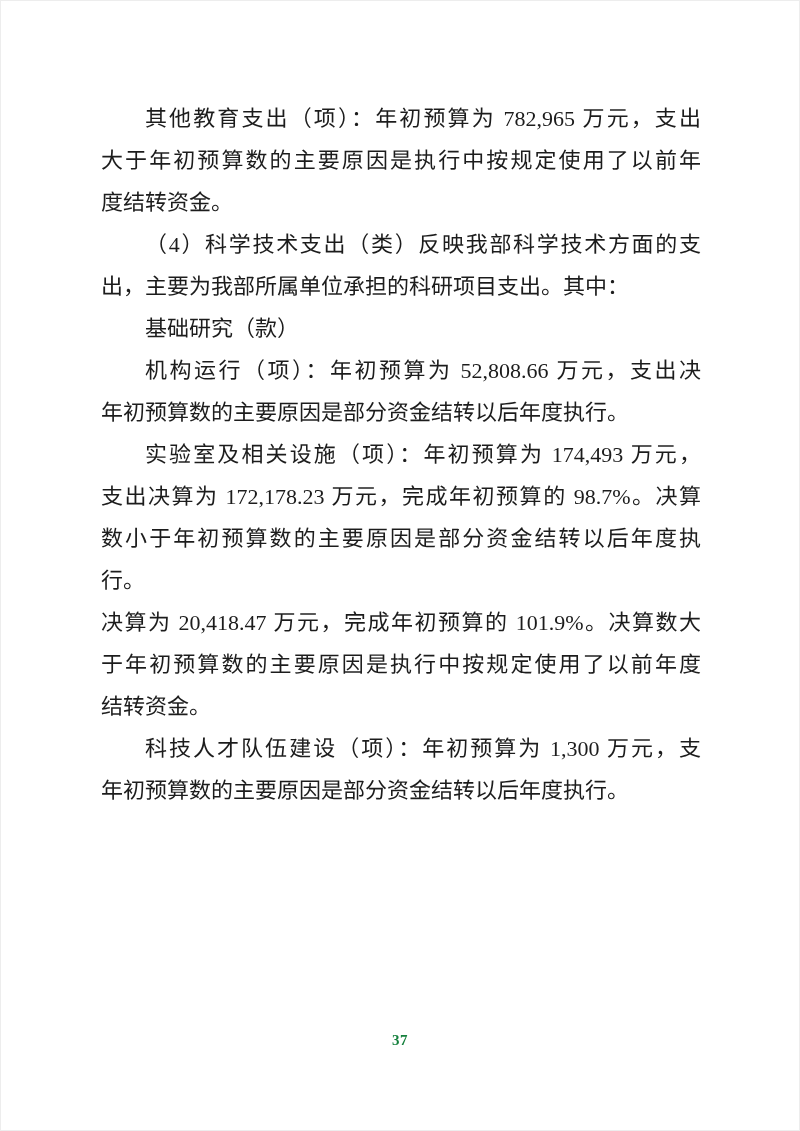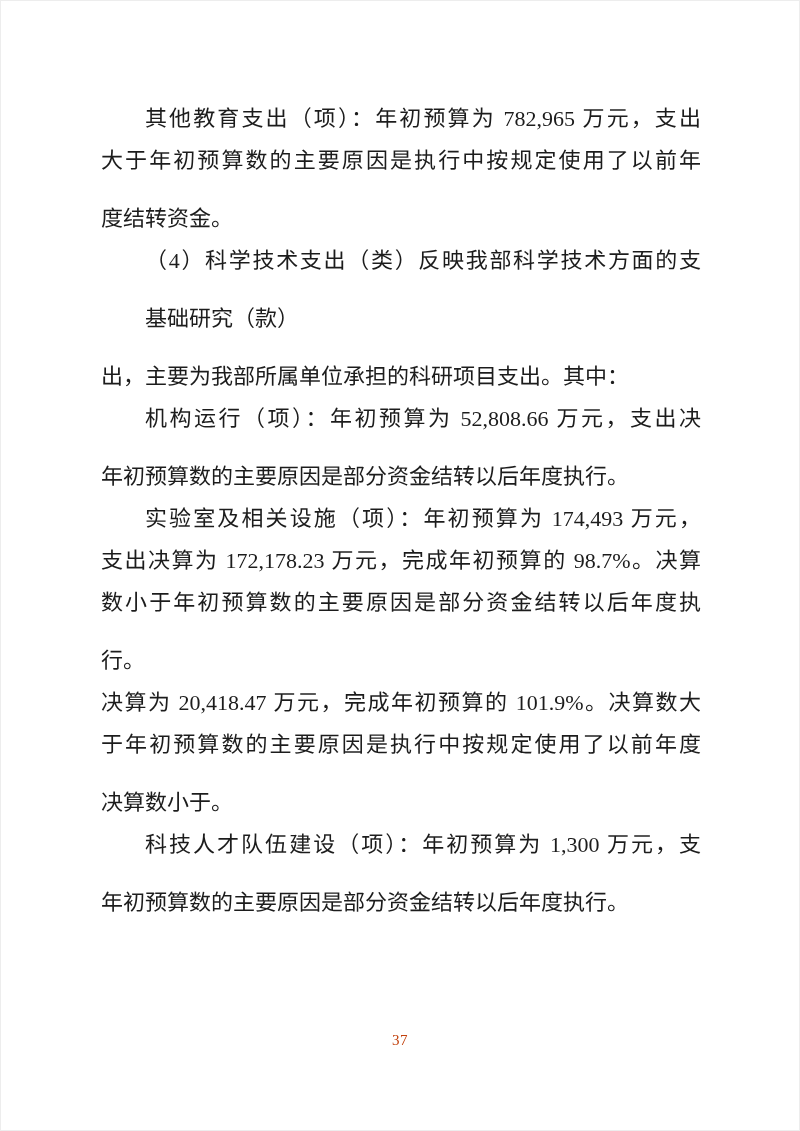--- a/index.html
+++ b/index.html
@@ -30,56 +30,55 @@
     height: 42px;
     overflow: hidden;
     text-align: justify;
     text-align-last: justify;
   }
   .line.first {
     text-indent: 44px; 
   }
   .line.last {
     text-align-last: left;
-    margin-top: 16px;
   }
   .page-footer {
     position: absolute;
     left: 0;
     top: 1028px;
     width: 100%;
     text-align: center;
     line-height: 22px;
   }
   .page-number {
     font-size: 15px;
-    font-weight: normal;
+    font-weight: bold;
     letter-spacing: 0.5px;
-    color: #c2410c;
+    color: #15803d;
   }
 </style>
 </head>
 <body>
 
 <div class="page">
   <main class="content" id="paragraphs">
       <div class="line first">其他教育支出（项）：年初预算为 782,965 万元，支出</div>
       <div class="line">大于年初预算数的主要原因是执行中按规定使用了以前年</div>
       <div class="line last">度结转资金。</div>
       <div class="line first">（4）科学技术支出（类）反映我部科学技术方面的支</div>
+      <div class="line last">出，主要为我部所属单位承担的科研项目支出。其中：</div>
       <div class="line first last">基础研究（款）</div>
-      <div class="line last">出，主要为我部所属单位承担的科研项目支出。其中：</div>
       <div class="line first">机构运行（项）：年初预算为 52,808.66 万元，支出决</div>
       <div class="line last">年初预算数的主要原因是部分资金结转以后年度执行。</div>
       <div class="line first">实验室及相关设施（项）：年初预算为 174,493 万元，</div>
       <div class="line">支出决算为 172,178.23 万元，完成年初预算的 98.7%。决算</div>
       <div class="line">数小于年初预算数的主要原因是部分资金结转以后年度执</div>
       <div class="line last">行。</div>
       <div class="line">决算为 20,418.47 万元，完成年初预算的 101.9%。决算数大</div>
       <div class="line">于年初预算数的主要原因是执行中按规定使用了以前年度</div>
-      <div class="line last">决算数小于。</div>
+      <div class="line last">结转资金。</div>
       <div class="line first">科技人才队伍建设（项）：年初预算为 1,300 万元，支</div>
       <div class="line last">年初预算数的主要原因是部分资金结转以后年度执行。</div>
     </main>
   <footer class="page-footer">
     <span class="page-number">37</span>
   </footer>
 </div>
 
 </body></html>

